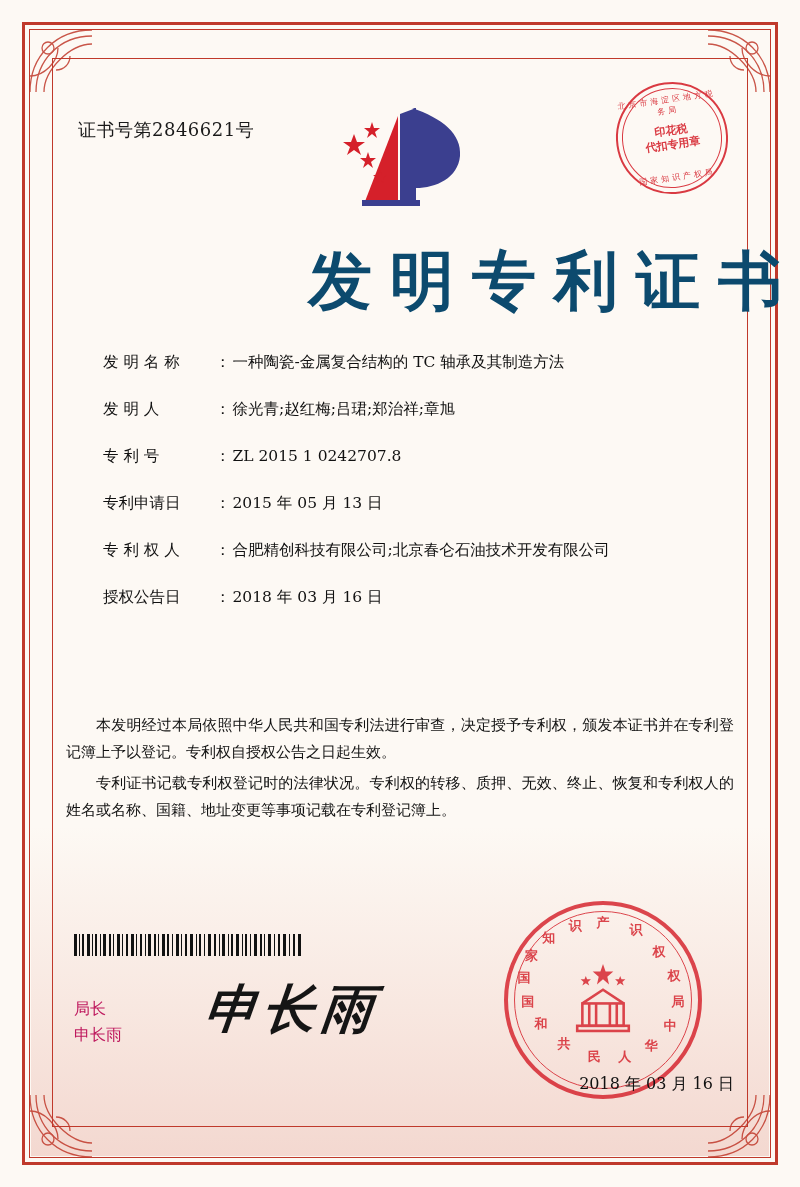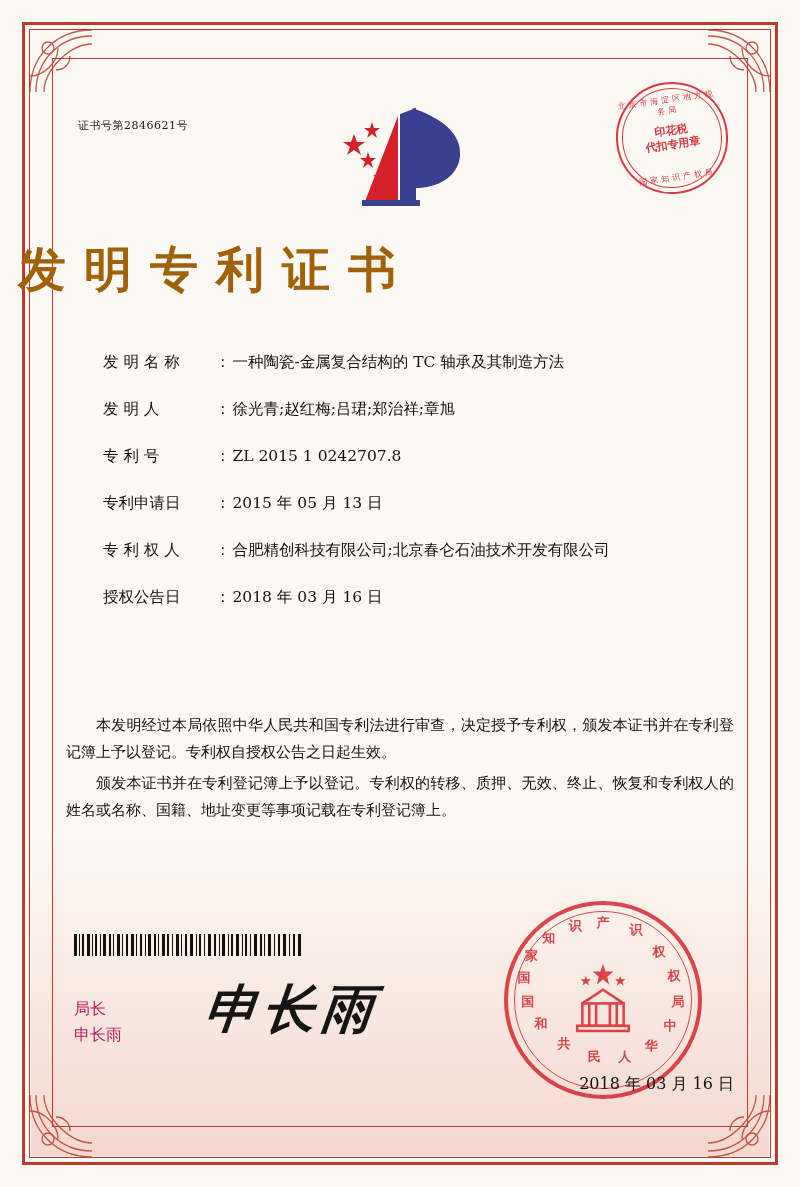--- a/index.html
+++ b/index.html
@@ -56,21 +56,21 @@
     height: 330px;
     background: linear-gradient(to bottom, rgba(244,221,214,0) 0%, rgba(243,214,205,.55) 60%, rgba(240,205,196,.75) 100%);
     pointer-events: none;
   }
 
   
   .cert-no {
     position: absolute;
     left: 78px;
     top: 118px;
-    font-size: 11px;
+    font-size: 18px;
     color: #1a1a1a;
     letter-spacing: .5px;
     font-family: "DejaVu Serif", "Liberation Serif", serif;
   }
   .logo {
     position: absolute;
     left: 50%;
     transform: translateX(-50%);
     top: 100px;
     width: 160px;
@@ -115,27 +115,27 @@
     text-align: center;
     font-size: 11px;
     line-height: 14px;
     font-weight: bold;
   }
 
   .title {
     position: absolute;
     top: 238px;
     left: 0; right: 0;
-    text-align: left;
-    font-family: "DejaVu Serif", "Liberation Serif", serif;
-    font-size: 48px;
+    text-align: right;
+    font-family: "DejaVu Serif", "Liberation Serif", serif;
+    font-size: 64px;
     font-weight: bold;
     letter-spacing: 18px;
     text-indent: 18px;
-    color: #a16207;
+    color: #0c4a6e;
   }
 
   
   .fields {
     position: absolute;
     left: 66px;
     right: 66px;
     top: 352px;
     font-family: "DejaVu Serif", "Liberation Serif", serif;
     font-size: 15.5px;
@@ -369,21 +369,21 @@
     </div>
     <div class="field-row">
       <span class="field-label wide">授权公告日</span>
       <span class="field-colon">：</span>
       <span class="field-value">2018 年 03 月 16 日</span>
     </div>
   </div>
 
   <div class="body-text">
     <p>本发明经过本局依照中华人民共和国专利法进行审查，决定授予专利权，颁发本证书并在专利登记簿上予以登记。专利权自授权公告之日起生效。</p>
-    <p>颁发本证书并在专利登记簿上予以登记。专利权的转移、质押、无效、终止、恢复和专利权人的姓名或名称、国籍、地址变更等事项记载在专利登记簿上。</p>
+    <p>专利证书记载专利权登记时的法律状况。专利权的转移、质押、无效、终止、恢复和专利权人的姓名或名称、国籍、地址变更等事项记载在专利登记簿上。</p>
   </div>
 
   <div class="barcode">
     <svg viewBox="0 0 228 22" preserveAspectRatio="none">
       <g fill="#111">
         <rect x="0" y="0" width="3" height="22"></rect>
           <rect x="5" y="0" width="1" height="22"></rect>
         <rect x="8" y="0" width="2" height="22"></rect>
           <rect x="13" y="0" width="3" height="22"></rect>
         <rect x="18" y="0" width="1" height="22"></rect>

